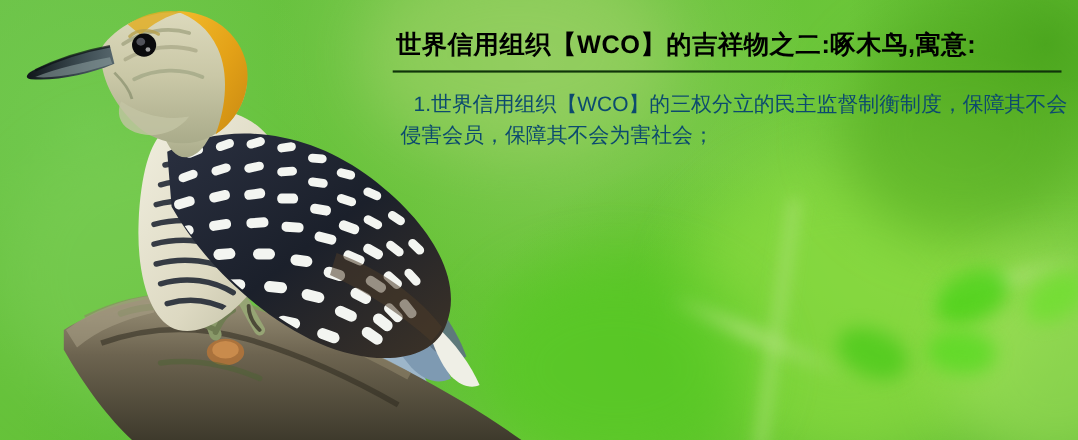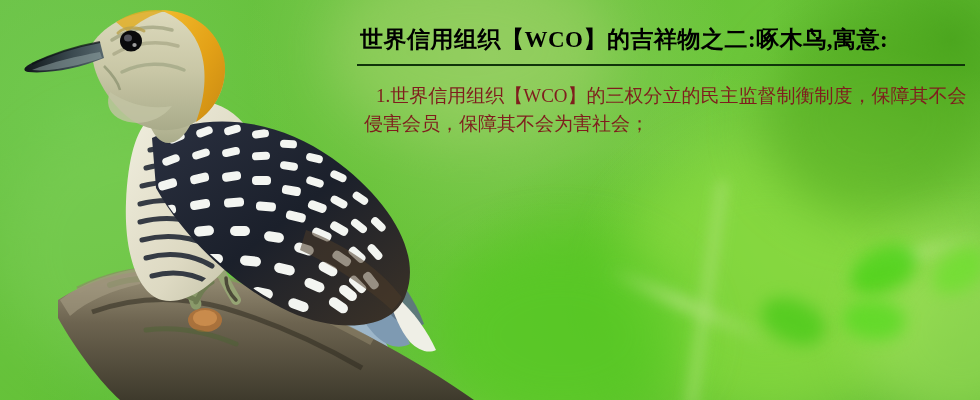--- a/index.html
+++ b/index.html
@@ -6,21 +6,21 @@
   html, body {
     margin: 0;
     padding: 0;
     background: #ffffff;
   }
   .banner {
     position: relative;
     width: 980px;
     height: 400px;
     overflow: hidden;
-    font-family: Liberation Serif, serif;
+    font-family: Liberation Sans, sans-serif;
     background: #63c03a;
   }
 
   
   .bg-base {
     position: absolute;
     inset: 0;
     background:
       radial-gradient(ellipse 420px 300px at 86% 58%, #8fd94a 0%, rgba(143,217,74,0) 62%),
       radial-gradient(ellipse 300px 260px at 64% 78%, #57c421 0%, rgba(87,196,33,0) 64%),
@@ -89,21 +89,21 @@
     margin: 0 0 16px 5px;
   }
   .body-list {
     margin: 0;
     padding: 0;
     list-style: none;
   }
   .body-item {
     font-size: 19px;
     line-height: 28px;
-    color: #7f1d1d;
+    color: #0c4a6e;
     padding-left: 12px;
     text-indent: 12px;
     margin-bottom: 2px;
   }
 </style>
 </head>
 <body>
 
 <div class="banner">
 

